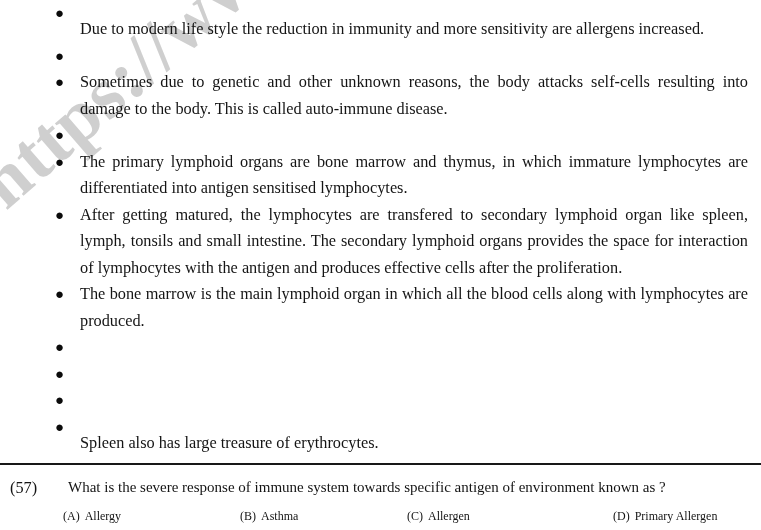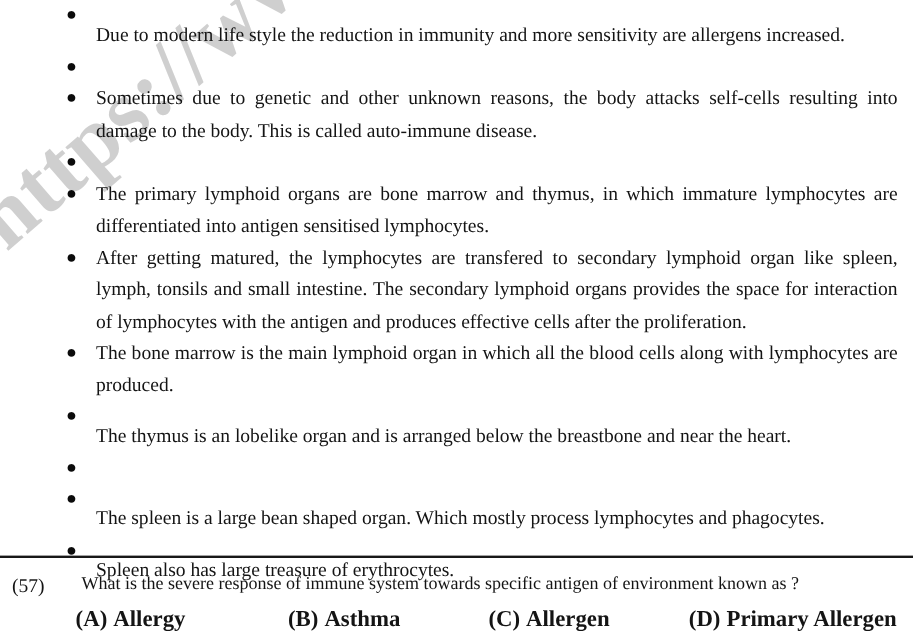--- a/index.html
+++ b/index.html
@@ -116,30 +116,29 @@
   }
 
   #options-row {
     position: relative;
     height: 28px;
     margin-top: 2px;
   }
   .option {
     position: absolute;
     top: 0;
-    font-size: 19px;
+    font-size: 12px;
     line-height: 27px;
     white-space: nowrap;
-    font-weight: bold;
   }
   .option .opt-key { margin-right: 5px; }
   #option-a { left: 63px; }
   #option-b { left: 240px; text-align: right; }
   #option-c { left: 407px; }
-  #option-d { left: 574px; }
+  #option-d { left: 613px; }
 </style>
 </head>
 <body>
 
 <div id="page">
 
   <div id="watermark">https://www.stu</div>
 
   <div id="notes">
 
@@ -171,30 +170,28 @@
       <span class="bullet-text">After getting matured, the lymphocytes are transfered to secondary lymphoid organ like spleen, lymph, tonsils and small intestine. The secondary lymphoid organs provides the space for interaction of lymphocytes with the antigen and produces effective cells after the proliferation.</span>
     </div>
 
     <div class="bullet-row">
       <span class="bullet-mark">●</span>
       <span class="bullet-text">The bone marrow is the main lymphoid organ in which all the blood cells along with lymphocytes are produced.</span>
     </div>
 
     <div class="bullet-row">
       <span class="bullet-mark">●</span>
-      <span class="bullet-text nojust">The thymus is an lobelike organ and is arranged below the breastbone and near the heart.</span>
-    </div>
-
-    <div class="bullet-row">
-      <span class="bullet-mark">●</span>
-    </div>
-
-    <div class="bullet-row">
-      <span class="bullet-mark">●</span>
-      <span class="bullet-text nojust">The spleen is a large bean shaped organ. Which mostly process lymphocytes and phagocytes.</span>
+    </div>
+
+    <div class="bullet-row">
+      <span class="bullet-mark">●</span>
+    </div>
+
+    <div class="bullet-row">
+      <span class="bullet-mark">●</span>
     </div>
 
     <div class="bullet-row">
       <span class="bullet-mark">●</span>
       <span class="bullet-text nojust">Spleen also has large treasure of erythrocytes.</span>
     </div>
 
   </div>
 
   <div id="divider"></div>

